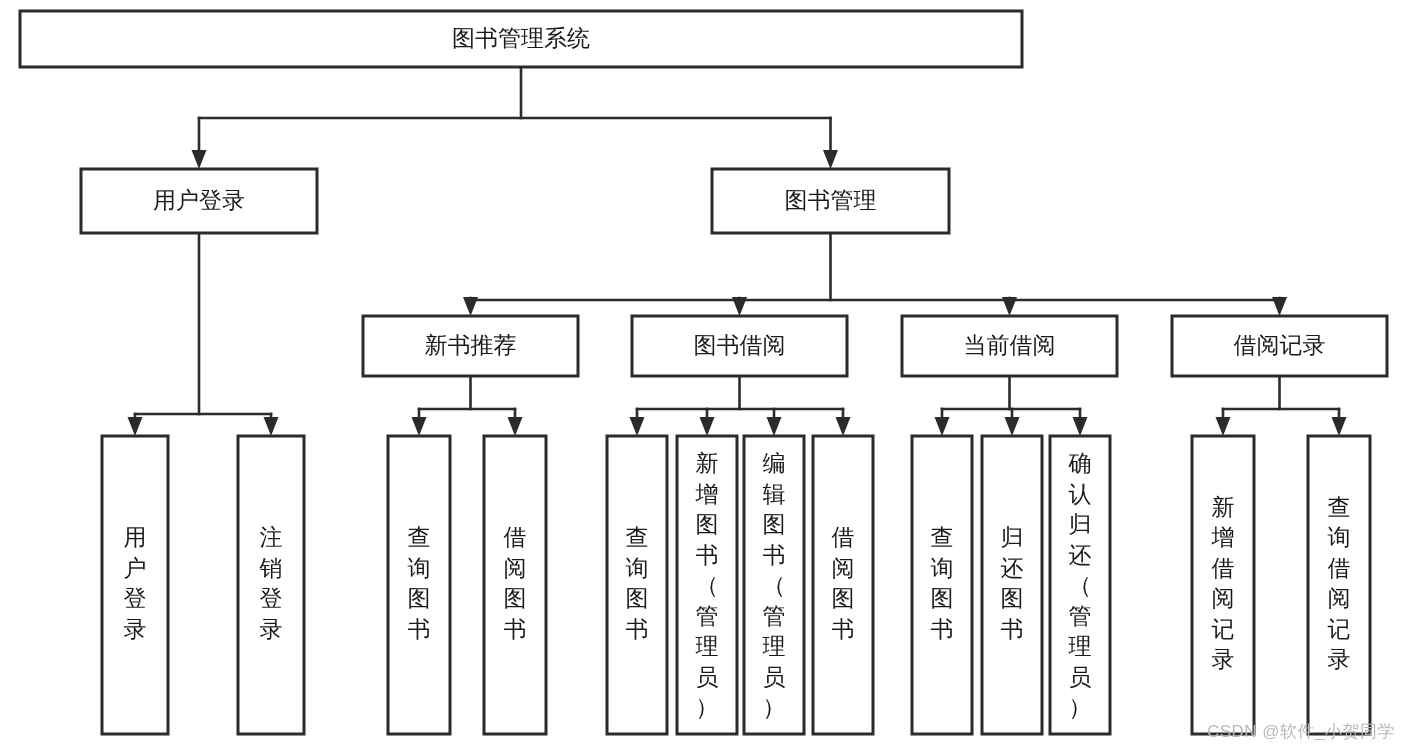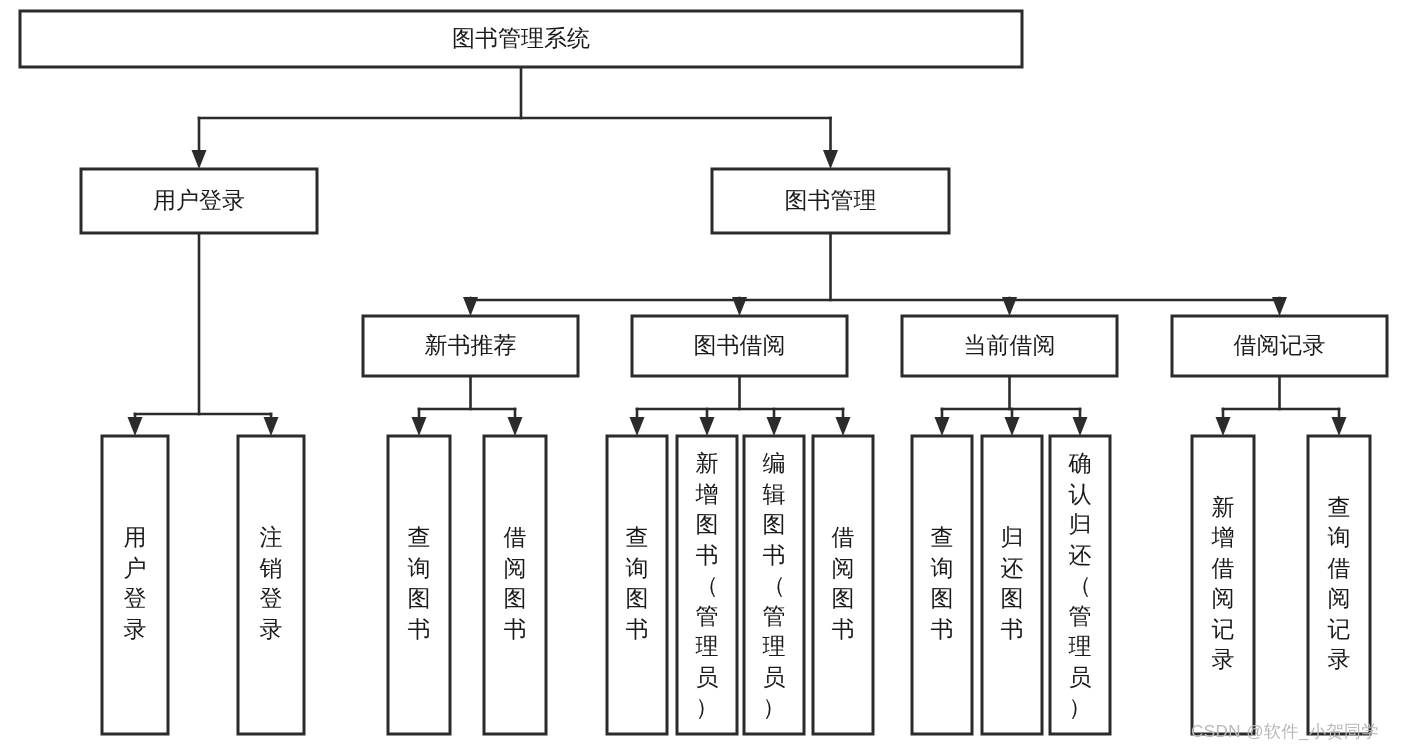--- a/index.html
+++ b/index.html
@@ -45,21 +45,21 @@
     dominant-baseline: middle;
   }
   .node-label-v {
     font-family: "Liberation Sans", "DejaVu Sans", sans-serif;
     font-size: 23px;
     fill: #1a1a1a;
     text-anchor: middle;
   }
   .watermark {
     position: absolute;
-    right: 26px;
+    right: 10px;
     bottom: 4px;
     font-family: "Liberation Sans", "DejaVu Sans", sans-serif;
     font-size: 17px;
     color: #b8b8b8;
     letter-spacing: 0.5px;
     white-space: nowrap;
     user-select: none;
   }
 </style>
 </head>

